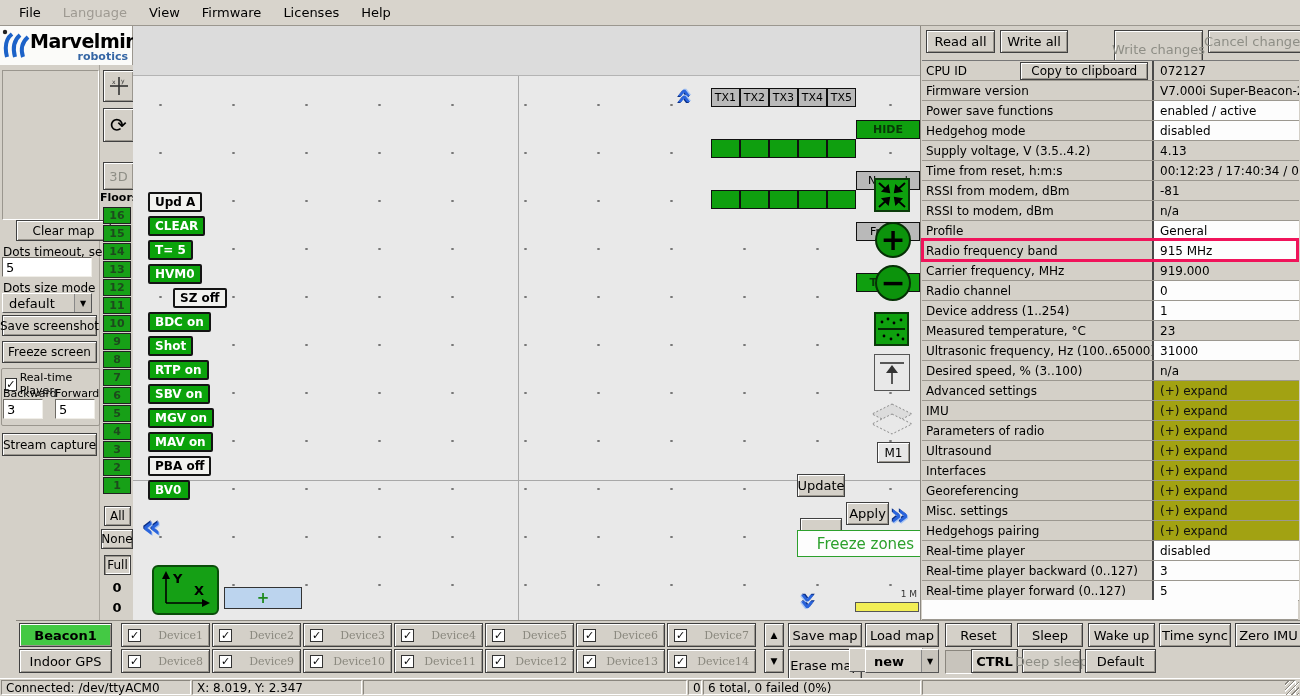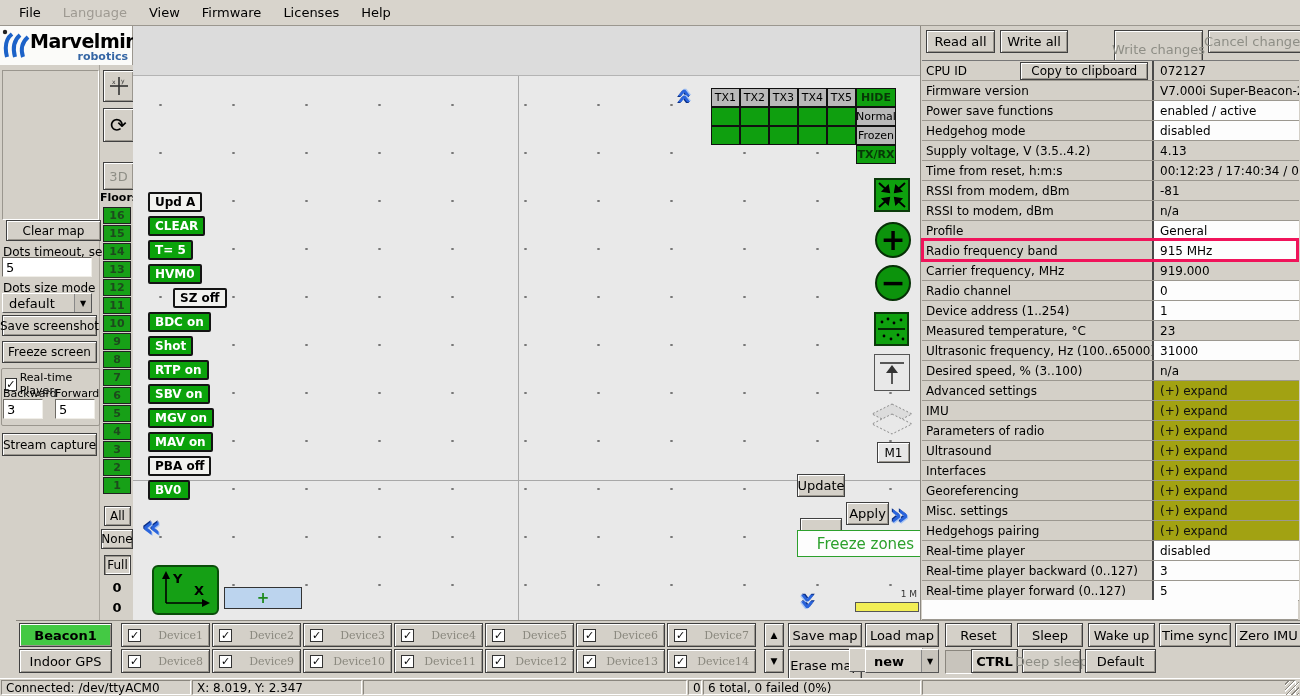--- a/index.html
+++ b/index.html
@@ -56,21 +56,21 @@
   .gbtn{position:absolute;left:15px;min-width:42px;height:20px;padding:0 5px;background:#0ba30b;color:#fff;
         border:2px solid #141414;border-radius:2px;font-weight:bold;font-size:12px;
         display:flex;align-items:center;box-sizing:border-box;cursor:pointer;}
   .gbtn.light{background:#f2f2ef;color:#000000;text-align:right;}
   
   #tx-wrap{position:absolute;left:578px;top:62px;}
   .tx-row{display:flex;}
   .tx-cell{width:29px;height:19px;border:1px solid #111;box-sizing:border-box;background:#0f9f0f;
            display:flex;align-items:center;justify-content:center;font-size:11px;cursor:pointer;}
   .tx-cell.hdr{background:#b9b9b9;}
-  .tx-cell.wide{width:40px;}
+  .tx-cell.wide{width:64px;margin-top:32px;}
   .tx-cell.greenlbl{color:#073807;font-weight:bold;}
   
   .mapic{position:absolute;left:741px;box-sizing:border-box;display:flex;align-items:center;justify-content:center;cursor:pointer;}
   .ic-green{background:#0ea10e;border:2px solid #0a3a0a;}
   .ic-circle{border-radius:50%;background:#0c930c;border:2px solid #063006;color:#000;
              font-size:30px;font-weight:bold;line-height:0;}
   .ic-gray{background:#e8e8e8;border:1px solid #555;}
   .chev{position:absolute;color:#2a64dc;font-weight:bold;
         text-shadow:1px 1px 0 #a9c6f2, -1px -1px 0 #0b2f86;line-height:1;}
   #freeze-zones{position:absolute;left:664px;top:504px;width:119px;height:25px;background:#fdfdfd;
@@ -132,21 +132,21 @@
       <path d="M13 28 Q9 14 18 6" stroke="#1c62c8" stroke-width="4" fill="none"></path>
       <path d="M21 28 Q17 16 26 8" stroke="#1c62c8" stroke-width="4" fill="none"></path>
     </svg>
     <div class="ttl">Marvelmind</div>
     <div class="sub">robotics</div>
   </div>
 
   <div id="sidebar">
     <div class="sb-box"></div>
 
-    <div class="btn small" style="left:6px;top:155px;width:95px;height:21px">Clear map</div>
+    <div class="btn small" style="left:16px;top:155px;width:95px;height:21px">Clear map</div>
 
     <div class="sb-label" style="top:180px">Dots timeout, sec</div>
     <div class="inputbox" style="left:2px;top:192px;width:90px;height:20px">5</div>
 
     <div class="sb-label" style="top:216px">Dots size mode</div>
     <div class="ddown" style="left:2px;top:228px;width:90px;height:20px">
       <span style="padding-left:6px">default</span>
       <span class="dar">▼</span>
     </div>
 

